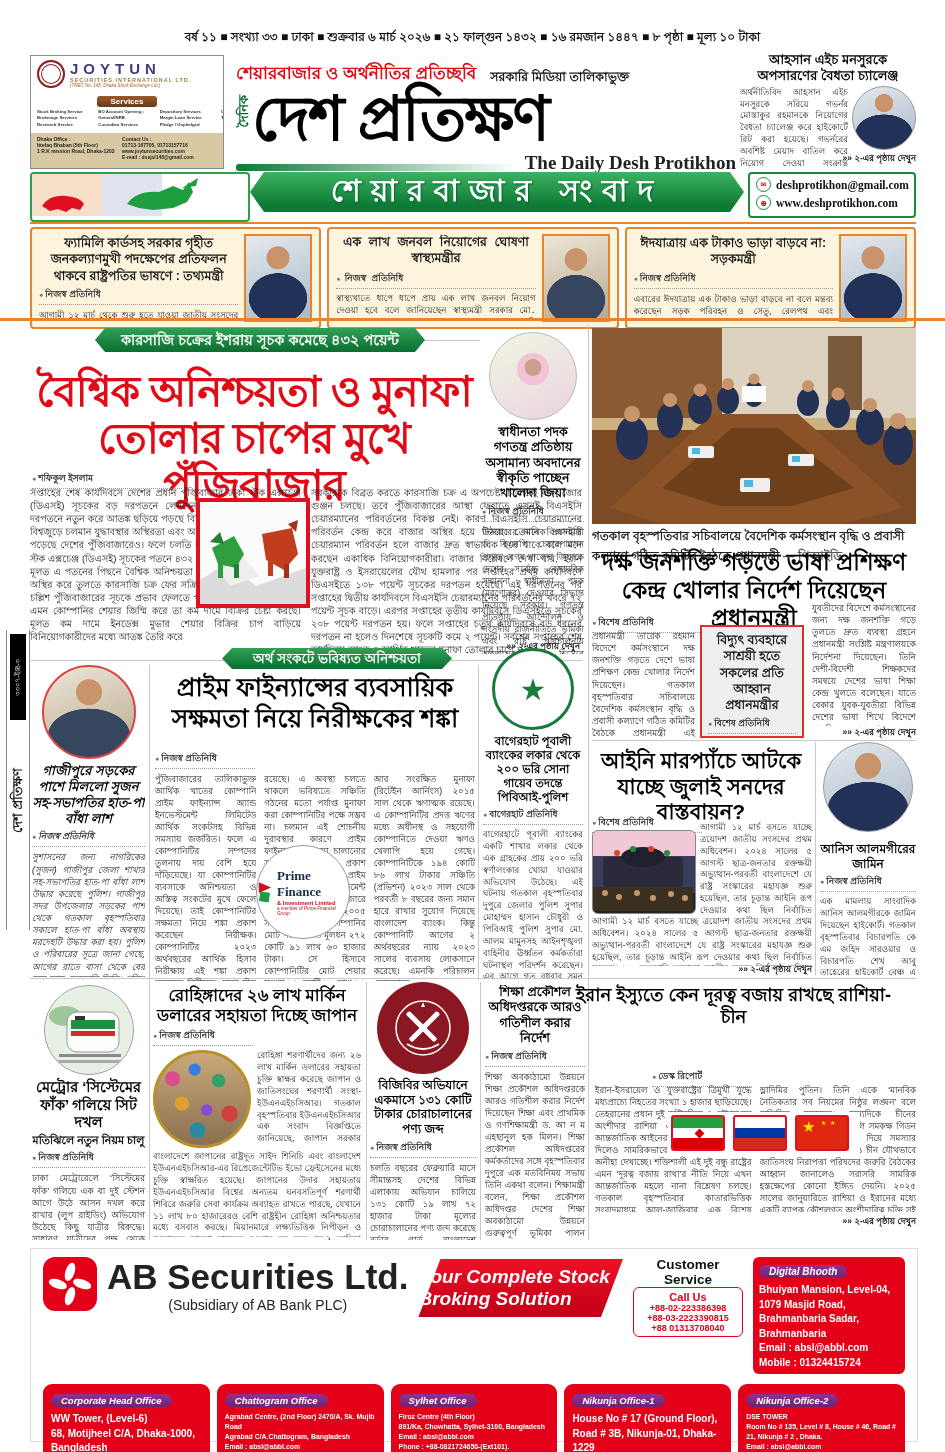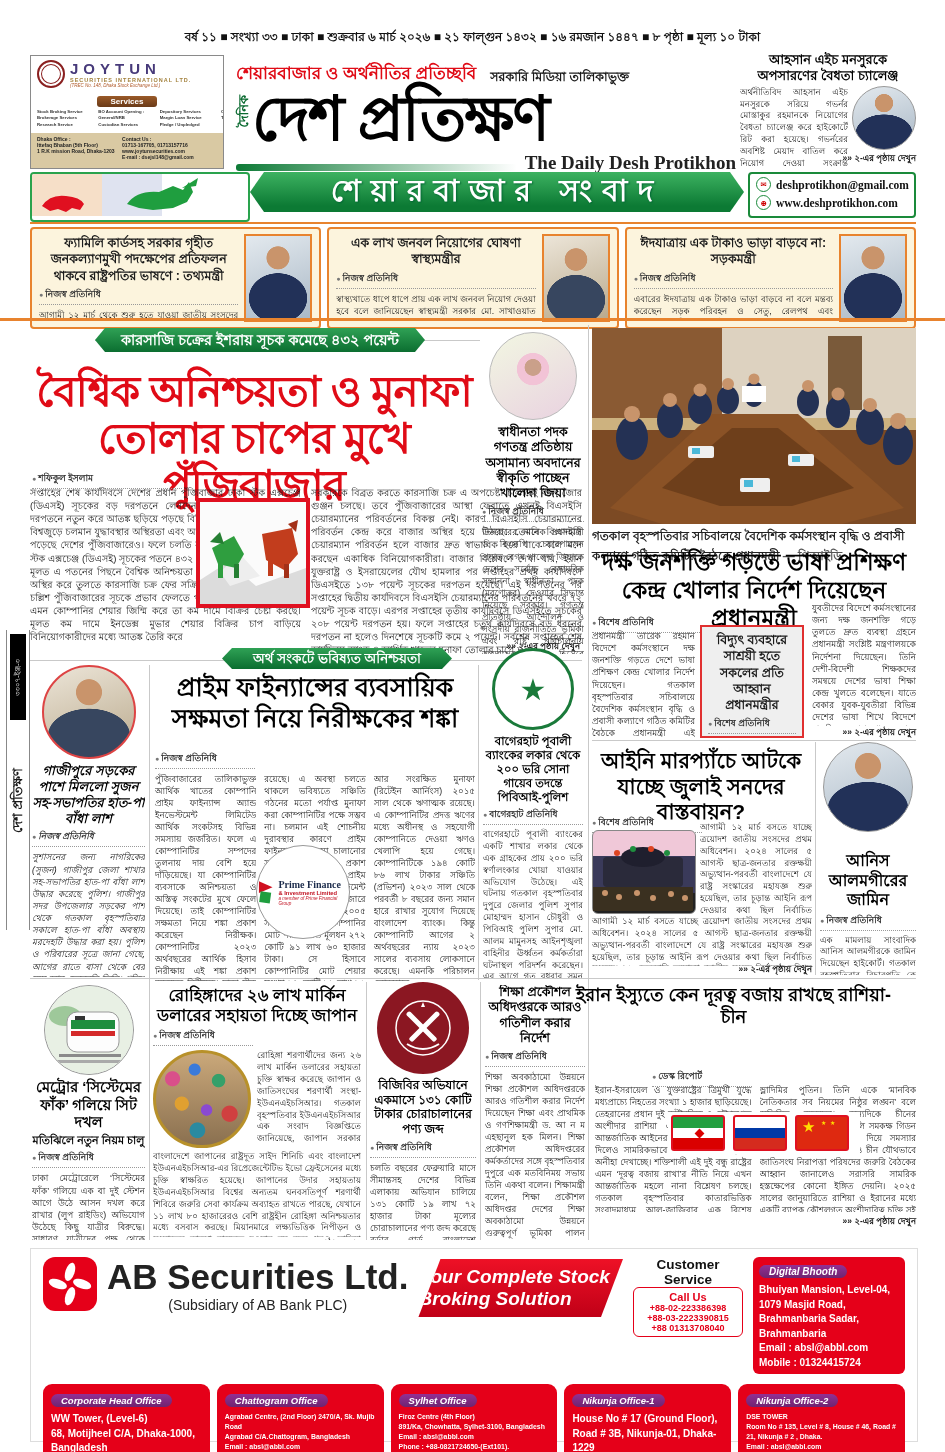--- a/index.html
+++ b/index.html
@@ -193,21 +193,21 @@
   <div class="abs" style="left:30px;top:227px;width:886px;display:flex;gap:6px;">
     <div class="teaser" style="flex:1;height:86px;">
       <div style="flex:1;overflow:hidden;">
         <div class="teaser-h">ফ্যামিলি কার্ডসহ সরকার গৃহীত জনকল্যাণমুখী পদক্ষেপের প্রতিফলন থাকবে রাষ্ট্রপতির ভাষণে : তথ্যমন্ত্রী</div>
         <div class="byline">নিজস্ব প্রতিনিধি</div>
         <div class="teaser-body">আগামী ১২ মার্চ থেকে শুরু হতে যাওয়া জাতীয় সংসদের প্রথম অধিবেশনে রাষ্ট্রপতির ভাষণে সরকারের গৃহীত জনকল্যাণমুখী পদক্ষেপ ও উন্নয়নগুলো প্রতিফলন</div>
 
       </div>
       <div class="teaser-photo pp"></div>
     </div>
-    <div class="teaser" style="flex:1;height:86px;">
+    <div class="teaser" style="flex:1;height:86px;font-family:Liberation Mono, monospace;">
       <div style="flex:1;overflow:hidden;">
         <div class="teaser-h">এক লাখ জনবল নিয়োগের ঘোষণা স্বাস্থ্যমন্ত্রীর</div>
         <div class="byline">নিজস্ব প্রতিনিধি</div>
         <div class="teaser-body">স্বাস্থ্যখাতে ধাপে ধাপে প্রায় এক লাখ জনবল নিয়োগ দেওয়া হবে বলে জানিয়েছেন স্বাস্থ্যমন্ত্রী সরকার মো. সাখাওয়াত হোসেন বকুল। এছাড়া দেশের সরকারি হাসপাতালগুলোতে</div>
 
       </div>
       <div class="teaser-photo pp2"></div>
     </div>
     <div class="teaser" style="flex:1;height:86px;">
       <div style="flex:1;overflow:hidden;">
@@ -343,21 +343,21 @@
       <div class="body-txt ovh" style="flex:1;font-size:8.7px;">রয়েছে। এ অবস্থা চলতে থাকলে ভবিষ্যতে সঞ্চিতি গঠনের মতো পর্যাপ্ত মুনাফা করা কোম্পানিটির পক্ষে সম্ভব না। চলমান এই শোচনীয় দুরাবস্থার কারণে প্রাইম ফাইন্যান্সের ব্যবসা চালানোর সক্ষমতা নিয়ে শঙ্কা প্রকাশ করেছেন নিরীক্ষক। প্রাইম ফাইন্যান্স অ্যান্ড ইনভেস্টমেন্ট লিমিটেড পুঁজিবাজারে তালিকাভুক্ত হয় ২০০৫ সালে। ‘জেড’ কোম্পানির মোট পরিশোধিত মূলধন ২৭২ কোটি ৯১ লাখ ৬০ হাজার টাকা। সে হিসাবে কোম্পানিটির মোট শেয়ার সংখ্যা ২৭ কোটি ২৯ লাখ ১৬ হাজার ৪৮৩টি। ২০২৬ সালের ৩১ জানুয়ারি পর্যন্ত কোম্পানির উদ্যোক্তাদের হাতে ৫৯.১৪ শতাংশ, প্রাতিষ্ঠানিক বিনিয়োগকারীদের হাতে ৭.১৩ শতাংশ এবং সাধারণ বিনিয়োগকারীদের হাতে ৩৩.৭৩ শতাংশ শেয়ার আছে।</div>
       <div class="body-txt ovh" style="flex:1;font-size:8.7px;">আর সংরক্ষিত মুনাফা (রিটেইন আর্নিংস) ২০১৫ সাল থেকে ঋণাত্মক রয়েছে। এ কোম্পানিটির প্রদত্ত ঋণের মধ্যে অধীনস্থ ও সহযোগী কোম্পানিতে দেওয়া ঋণও খেলাপি হয়ে গেছে। কোম্পানিটিকে ১৯৪ কোটি ৮৬ লাখ টাকার সঞ্চিতি (প্রভিশন) ২০২৩ সাল থেকে পরবর্তী ৮ বছরের জন্য সমান হারে রাখার সুযোগ দিয়েছে বাংলাদেশ ব্যাংক। কিন্তু কোম্পানিটি আগের ২ অর্থবছরের ন্যায় ২০২৩ সালের ব্যবসায় লোকসানে করেছে। এমনকি পরিচালন লোকসানে</div>
     </div>
   </div>
   <div class="abs logo-circle" style="left:256px;top:845px;width:92px;height:92px;border:1px solid #999;flex-direction:row;gap:4px;">
     <svg width="18" height="26" viewBox="0 0 18 26">
       <polygon points="2,2 16,8 2,14" fill="#d01020"></polygon>
       <rect x="3" y="13" width="11" height="11" fill="#1f9e3f" transform="rotate(8 8 18)"></rect>
     </svg>
     <div style="text-align:left;">
-      <div style="font-family:'Liberation Serif','DejaVu Serif',serif;font-weight:bold;font-size:10px;color:#1a2a4a;">Prime Finance</div>
+      <div style="font-family:'Liberation Serif','DejaVu Serif',serif;font-weight:bold;font-size:13px;color:#1a2a4a;">Prime Finance</div>
       <div style="font-size:5.8px;font-weight:bold;color:#c01020;">&amp; Investment Limited</div>
       <div style="font-size:4.6px;font-style:italic;color:#c01020;">a member of Prime Financial Group</div>
     </div>
   </div>
 
   <div class="abs ovh" style="left:483px;top:648px;width:100px;height:330px;">
     <div class="logo-circle" style="width:76px;height:76px;margin:0 auto;border:3px solid #1a7a3a;">
       <span style="color:#1a7a3a;font-size:30px;">★</span>
     </div>
     <div class="hl ctr" style="font-size:11.5px;margin-top:4px;">বাগেরহাট পূবালী ব্যাংকের লকার থেকে ২০০ ভরি সোনা গায়েব তদন্তে পিবিআই-পুলিশ</div>
@@ -389,21 +389,21 @@
           <circle cx="92" cy="67" r="3"></circle>
         </g>
     </svg>
   </div>
   <div class="abs ovh body-txt" style="left:700px;top:822px;width:112px;height:92px;font-size:8.6px;">আগামী ১২ মার্চ বসতে যাচ্ছে ত্রয়োদশ জাতীয় সংসদের প্রথম অধিবেশন। ২০২৪ সালের ৫ আগস্ট ছাত্র-জনতার রক্তক্ষয়ী অভ্যুত্থান-পরবর্তী বাংলাদেশে যে রাষ্ট্র সংস্কারের মহাযজ্ঞ শুরু হয়েছিল, তার চূড়ান্ত আইনি রূপ দেওয়ার কথা ছিল নির্বাচিত সংসদে। ১২ ফেব্রুয়ারি ত্রয়োদশ জাতীয় সংসদ নির্বাচনে ভূমিধস বিজয়ের মাধ্যমে ইতোমধ্যেই রাষ্ট্র পরিচালনার দায়িত্ব নিয়েছে বাংলাদেশ জাতীয়তাবাদী দল (বিএনপি)। কিন্তু সংসদের পথচলা শুরুর ঠিক আগমুহূর্তে, ৩ মার্চ জুলাই জাতীয় সনদ বাস্তবায়ন আদেশ ও গণভোট অধ্যাদেশ কেন অবৈধ ঘোষণা করা হবে না জানতে চেয়ে রুল জারি করেছেন হাইকোর্ট। বিচারপতি রাজিক আল জলিল ও বিচারপতি মো. আনোয়ারুল ইসলামের বেঞ্চ এই রুল জারি করেন। মন্ত্রিপরিষদসচিব, আইনসচিব, জাতীয় ঐকমত্য কমিশন, প্রধান নির্বাচন কমিশনারসহ সংশ্লিষ্টদের চার সপ্তাহের মধ্যে রুলের জবাব দিতে বলা হয়েছে। ‘জুলাই জাতীয় সনদ</div>
   <div class="abs ovh body-txt" style="left:592px;top:916px;width:220px;height:50px;font-size:8.6px;">আগামী ১২ মার্চ বসতে যাচ্ছে ত্রয়োদশ জাতীয় সংসদের প্রথম অধিবেশন। ২০২৪ সালের ৫ আগস্ট ছাত্র-জনতার রক্তক্ষয়ী অভ্যুত্থান-পরবর্তী বাংলাদেশে যে রাষ্ট্র সংস্কারের মহাযজ্ঞ শুরু হয়েছিল, তার চূড়ান্ত আইনি রূপ দেওয়ার কথা ছিল নির্বাচিত সংসদে। ১২ ফেব্রুয়ারি ত্রয়োদশ জাতীয় সংসদ নির্বাচনে ভূমিধস বিজয়ের মাধ্যমে ইতোমধ্যেই রাষ্ট্র পরিচালনার দায়িত্ব নিয়েছে বাংলাদেশ জাতীয়তাবাদী দল (বিএনপি)। কিন্তু সংসদের পথচলা শুরুর ঠিক আগমুহূর্তে, ৩ মার্চ জুলাই জাতীয় সনদ বাস্তবায়ন আদেশ ও গণভোট অধ্যাদেশ কেন অবৈধ ঘোষণা করা হবে না জানতে চেয়ে রুল জারি করেছেন হাইকোর্ট। বিচারপতি রাজিক আল জলিল ও বিচারপতি মো. আনোয়ারুল ইসলামের বেঞ্চ এই রুল জারি করেন। মন্ত্রিপরিষদসচিব, আইনসচিব, জাতীয় ঐকমত্য কমিশন, প্রধান নির্বাচন কমিশনারসহ সংশ্লিষ্টদের চার সপ্তাহের মধ্যে রুলের জবাব দিতে বলা হয়েছে। ‘জুলাই জাতীয় সনদ</div>
   <div class="abs more" style="left:690px;top:963px;width:122px;">»» ২-এর পৃষ্ঠায় দেখুন</div>
 
   <div class="abs ovh" style="left:820px;top:742px;width:96px;height:233px;">
     <div class="circ pp" style="width:88px;height:88px;margin:0 auto;border:1px solid #999;"></div>
-    <div class="hl ctr" style="font-size:16px;margin-top:19px;">আনিস আলমগীরের জামিন</div>
+    <div class="hl ctr" style="font-size:12px;margin-top:10px;">আনিস আলমগীরের জামিন</div>
     <div class="byline">নিজস্ব প্রতিনিধি</div>
     <div class="body-txt" style="font-size:8.6px;">এক মামলায় সাংবাদিক আনিস আলমগীরকে জামিন দিয়েছেন হাইকোর্ট। গতকাল বৃহস্পতিবার বিচারপতি কে এম জহিদ সারওয়ার ও বিচারপতি শেখ আবু তাহেরের হাইকোর্ট বেঞ্চ এ আদেশ দেন। এর আগে ২২ জানুয়ারি সাংবাদিক আনিস আলমগীরের জামিন নামঞ্জুর করেছেন</div>
 
   </div>
 
   <div class="abs ovh" style="left:32px;top:985px;width:113px;height:255px;">
     <div class="circ" style="width:88px;height:88px;margin:0 auto;border:1px solid #999;background:#eef4ee;overflow:hidden;">
       <svg width="88" height="88" viewBox="0 0 88 88">
         <circle cx="44" cy="44" r="44" fill="#e8f0e4"></circle>
         <ellipse cx="20" cy="30" rx="16" ry="10" fill="#9ec89a"></ellipse>

